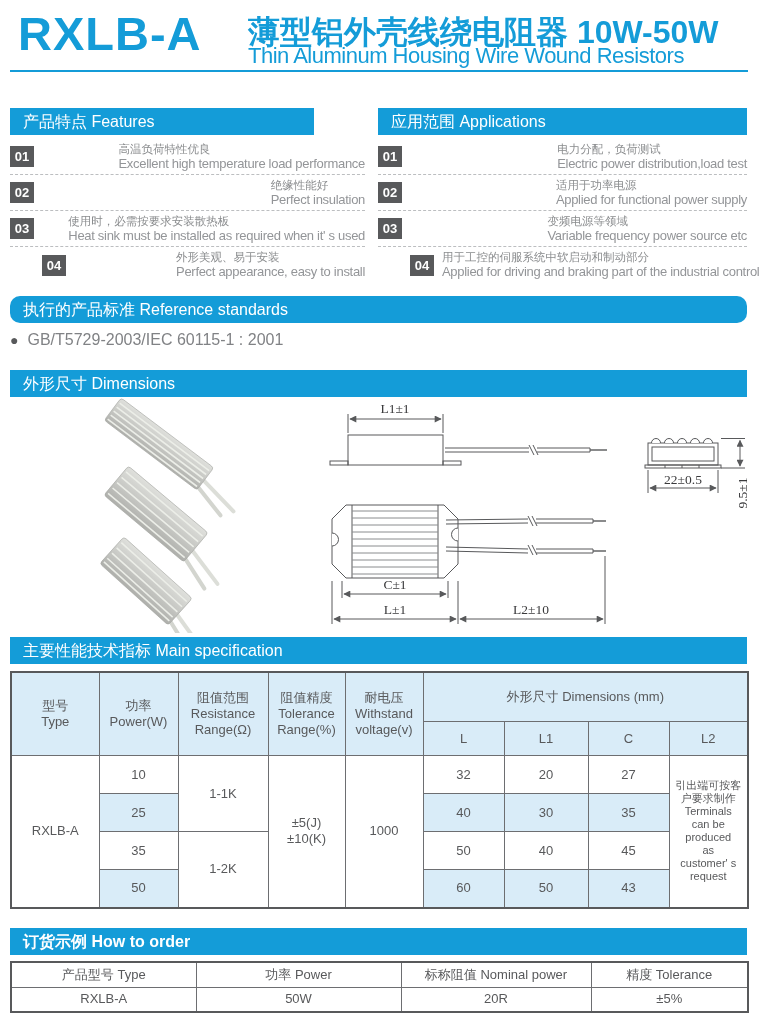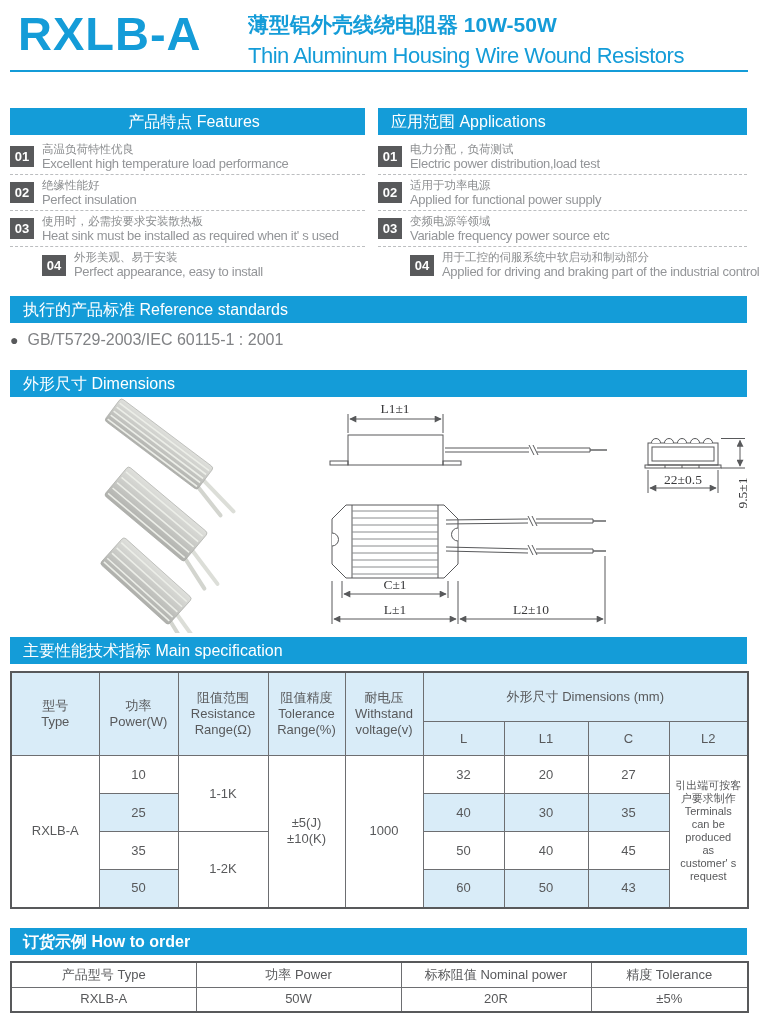--- a/index.html
+++ b/index.html
@@ -1,39 +1,39 @@
 <!DOCTYPE html>
 <html><head>
 <meta charset="utf-8">
 <style>
   html,body{margin:0;padding:0;background:#fff;}
   .page{position:relative;width:760px;height:1019px;background:#ffffff;overflow:hidden;
         font-family:"Liberation Sans","DejaVu Sans",sans-serif;color:#58595b;}
 
   
   .model{position:absolute;left:18px;top:6px;font-size:47px;font-weight:700;color:#149cd8;letter-spacing:1px;}
-  .title-zh{position:absolute;left:248px;top:11px;font-size:21px;font-weight:700;color:#149cd8;}
+  .title-zh{position:absolute;left:248px;top:11px;font-size:32px;font-weight:700;color:#149cd8;}
   .title-en{position:absolute;left:248px;top:43px;font-size:22px;font-weight:400;color:#149cd8;letter-spacing:-0.5px;}
   .head-rule{position:absolute;left:10px;top:70px;width:738px;height:2px;background:#149cd8;}
 
   
   .bar{position:absolute;height:27px;background:#149cd8;color:#fff;font-size:16px;
        line-height:27px;padding-left:13px;box-sizing:border-box;}
-  .bar-features{left:10px;top:108px;width:355px;text-align:center;}
+  .bar-features{left:10px;top:108px;width:304px;}
   .bar-apps{left:378px;top:108px;width:369px;}
-  .bar-standards{left:10px;top:296px;width:737px;}
+  .bar-standards{left:10px;top:296px;width:737px;border-radius:10px;}
   .bar-dims{left:10px;top:370px;width:737px;}
   .bar-spec{left:10px;top:637px;width:737px;}
   .bar-order{left:10px;top:928px;width:737px;font-weight:bold;}
 
   
   .list{position:absolute;top:139px;}
   .list-features{left:10px;width:355px;}
   .list-apps{left:378px;width:369px;}
-  .item{display:flex;align-items:center;height:36px;border-bottom:1px dashed #bcbec0;box-sizing:border-box;}
+  .item{display:flex;align-items:center;height:36px;border-bottom:1px dashed #bcbec0;box-sizing:border-box;justify-content:space-between;}
   .item:last-child{border-bottom:none;padding-left:32px;}
   .badge{flex:0 0 24px;width:24px;height:21px;background:#58595b;color:#fff;font-weight:700;
          font-size:13px;display:flex;align-items:center;justify-content:center;margin-right:8px;}
   .itxt{overflow:visible;}
   .zh{font-size:11.5px;color:#8a8c8e;line-height:14px;white-space:nowrap;}
   .en{font-size:13px;color:#939598;line-height:16px;white-space:nowrap;letter-spacing:-0.3px;}
 
   
   .standards-line{position:absolute;left:10px;top:331px;font-size:16px;color:#808285;}
   .bullet{color:#58595b;font-size:14px;margin-right:9px;}

